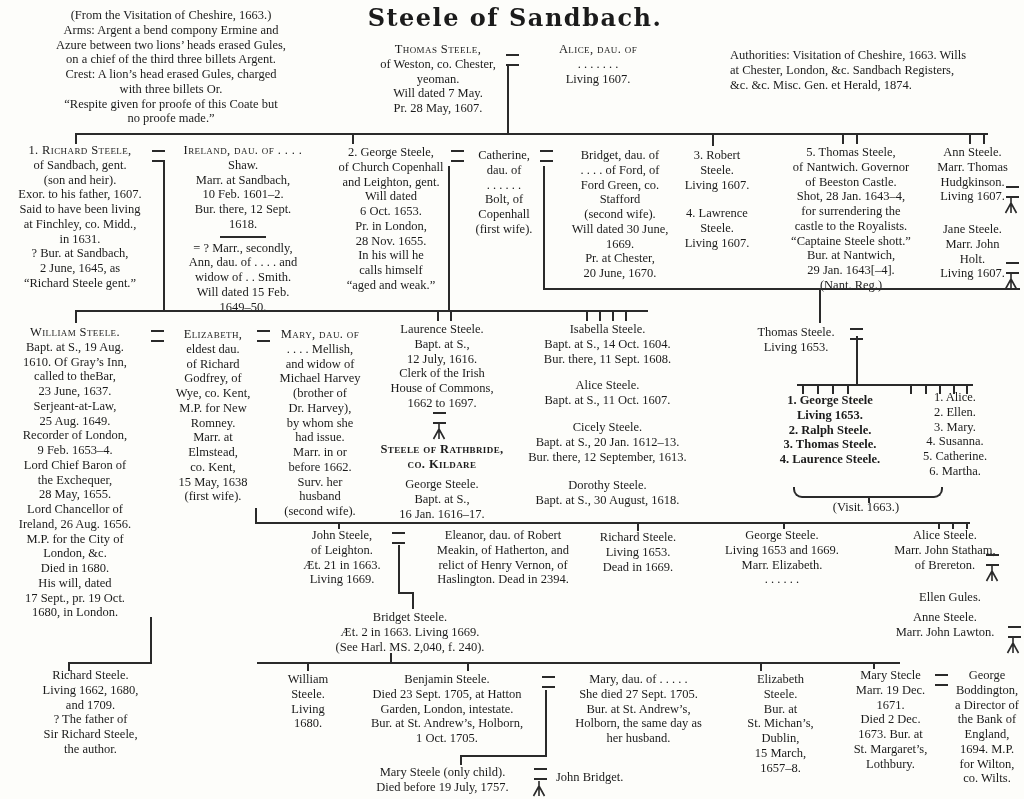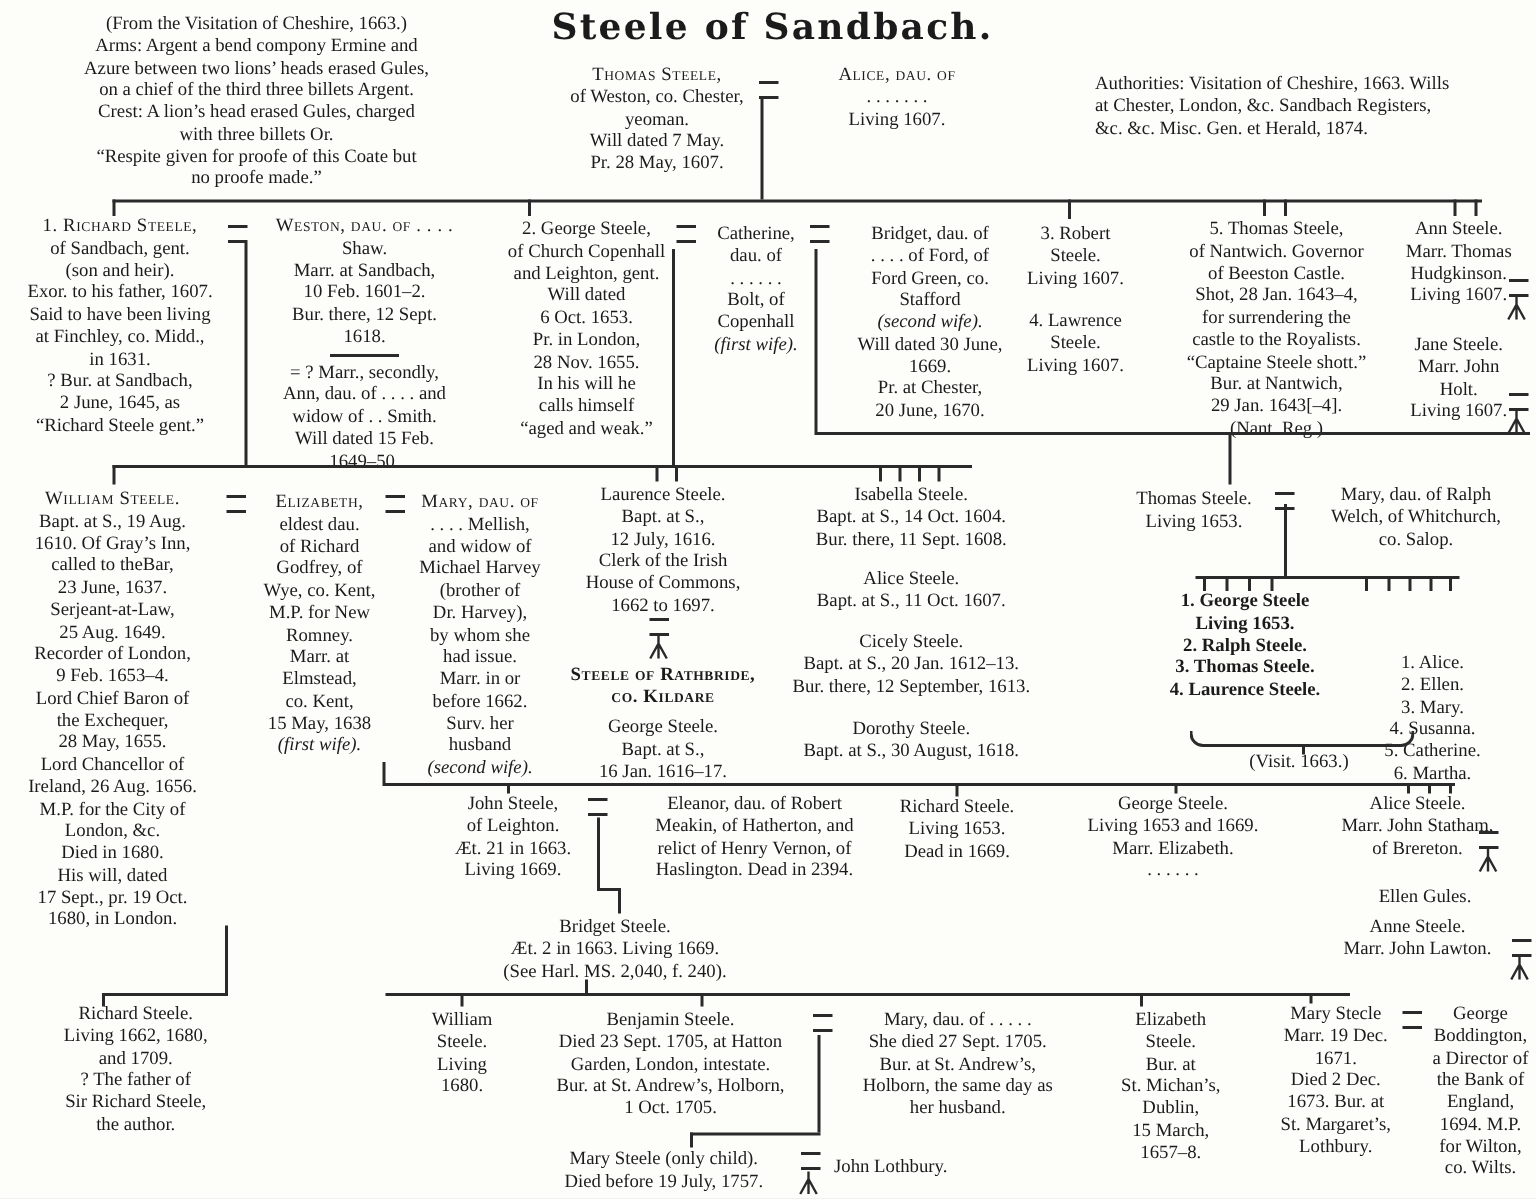--- a/index.html
+++ b/index.html
@@ -1,21 +1,21 @@
 <!DOCTYPE html>
 <html><head>
 <meta charset="utf-8">
 <style>
   html,body{margin:0;padding:0;background:#e8e8e4;}
   .page{position:relative;width:1024px;height:799px;background:#fdfdfa;
         font-family:"Liberation Serif","DejaVu Serif",serif;color:#1b1b1b;overflow:hidden;}
   .b{position:absolute;text-align:center;font-size:12.5px;line-height:1.18;}
   .t{white-space:pre-line;}
   .sc{font-variant:small-caps;letter-spacing:.4px;}
-  .it{font-style:italic;}
+  .it{}
   .left{text-align:left;}
   .title{font-weight:bold;font-size:24px;letter-spacing:1.5px;font-family:"DejaVu Serif","Liberation Serif",serif;}
   .hl{position:absolute;height:2px;background:#2a2a2a;}
   .vl{position:absolute;width:2px;background:#2a2a2a;}
   .meq{position:absolute;width:13px;height:8px;border-top:2px solid #2a2a2a;border-bottom:2px solid #2a2a2a;}
   .desc{position:absolute;width:16px;height:17px;}
   .divider{width:46px;height:0;border-top:2px solid #2a2a2a;margin:4px auto 3px auto;}
   .brace{position:absolute;height:9px;border-left:2px solid #2a2a2a;border-right:2px solid #2a2a2a;
          border-bottom:2px solid #2a2a2a;border-radius:0 0 9px 9px;}
   .brace::after{content:"";position:absolute;left:50%;bottom:-7px;width:2px;height:6px;background:#2a2a2a;}
@@ -59,21 +59,21 @@
 Exor. to his father, 1607.
 Said to have been living
 at Finchley, co. Midd.,
 in 1631.
 ? Bur. at Sandbach,
 2 June, 1645, as
 “Richard Steele gent.”</div>
   </div>
   <span class="meq" style="left:152px;top:150px;"></span>
   <div class="b" style="left:168px;top:143px;width:150px;">
-    <div class="sc t">Weston, dau. of . . . .</div>
+    <div class="sc t">Ireland, dau. of . . . .</div>
     <div class="t">Shaw.
 Marr. at Sandbach,
 10 Feb. 1601–2.
 Bur. there, 12 Sept.
 1618.</div>
     <div class="divider"></div>
     <div class="t">= ? Marr., secondly,
 Ann, dau. of . . . . and
 widow of . . Smith.
 Will dated 15 Feb.
@@ -217,29 +217,26 @@
   <div class="b t" style="left:515px;top:378px;width:185px;">Alice Steele.
 Bapt. at S., 11 Oct. 1607.</div>
   <div class="b t" style="left:515px;top:420px;width:185px;">Cicely Steele.
 Bapt. at S., 20 Jan. 1612–13.
 Bur. there, 12 September, 1613.</div>
   <div class="b t" style="left:515px;top:478px;width:185px;">Dorothy Steele.
 Bapt. at S., 30 August, 1618.</div>
   <div class="b t" style="left:740px;top:325px;width:112px;">Thomas Steele.
 Living 1653.</div>
   <span class="meq" style="left:850px;top:328px;"></span>
-  <div class="b t" style="left:865px;top:322px;width:158px;">Mary, dau. of Ralph
-Welch, of Whitchurch,
-co. Salop.</div>
   <div class="b t" style="left:755px;top:393px;width:150px;font-weight:bold;">1. George Steele
 Living 1653.
 2. Ralph Steele.
 3. Thomas Steele.
 4. Laurence Steele.</div>
-  <div class="b t" style="left:895px;top:390px;width:120px;margin-top:44px;">1. Alice.
+  <div class="b t" style="left:895px;top:390px;width:120px;">1. Alice.
 2. Ellen.
 3. Mary.
 4. Susanna.
 5. Catherine.
 6. Martha.</div>
   <div class="brace" style="left:793px;top:487px;width:146px;"></div>
   <div class="b" style="left:793px;top:500px;width:146px;">(Visit. 1663.)</div>
 
   <div class="b t" style="left:288px;top:528px;width:108px;">John Steele,
 of Leighton.
@@ -319,21 +316,21 @@
 1694.  M.P.
 for Wilton,
 co. Wilts.</div>
 
   <div class="b t" style="left:355px;top:765px;width:175px;">Mary Steele (only child).
 Died before 19 July, 1757.</div>
   <span class="meq" style="left:534px;top:768px;"></span>
   <svg class="desc" style="left:531px;top:780px;" viewBox="0 0 16 17">
       <path d="M8 1 V16 M8 6 L2.5 16 M8 6 L13.5 16" stroke="#2a2a2a" stroke-width="1.6" fill="none"></path>
     </svg>
-  <div class="b t left" style="left:556px;top:770px;width:110px;">John Lothbury.</div>
+  <div class="b t left" style="left:556px;top:770px;width:110px;">John Bridget.</div>
 
   <div class="vl" style="left:507px;top:66px;height:67px;"></div>
   <div class="hl" style="left:75px;top:133px;width:913px;"></div>
   <div class="vl" style="left:75px;top:133px;height:11px;"></div>
   <div class="vl" style="left:352px;top:133px;height:11px;"></div>
   <div class="vl" style="left:712px;top:133px;height:13px;"></div>
   <div class="vl" style="left:842px;top:133px;height:11px;"></div>
   <div class="vl" style="left:856px;top:133px;height:11px;"></div>
   <div class="vl" style="left:969px;top:133px;height:11px;"></div>
   <div class="vl" style="left:983px;top:133px;height:11px;"></div>

